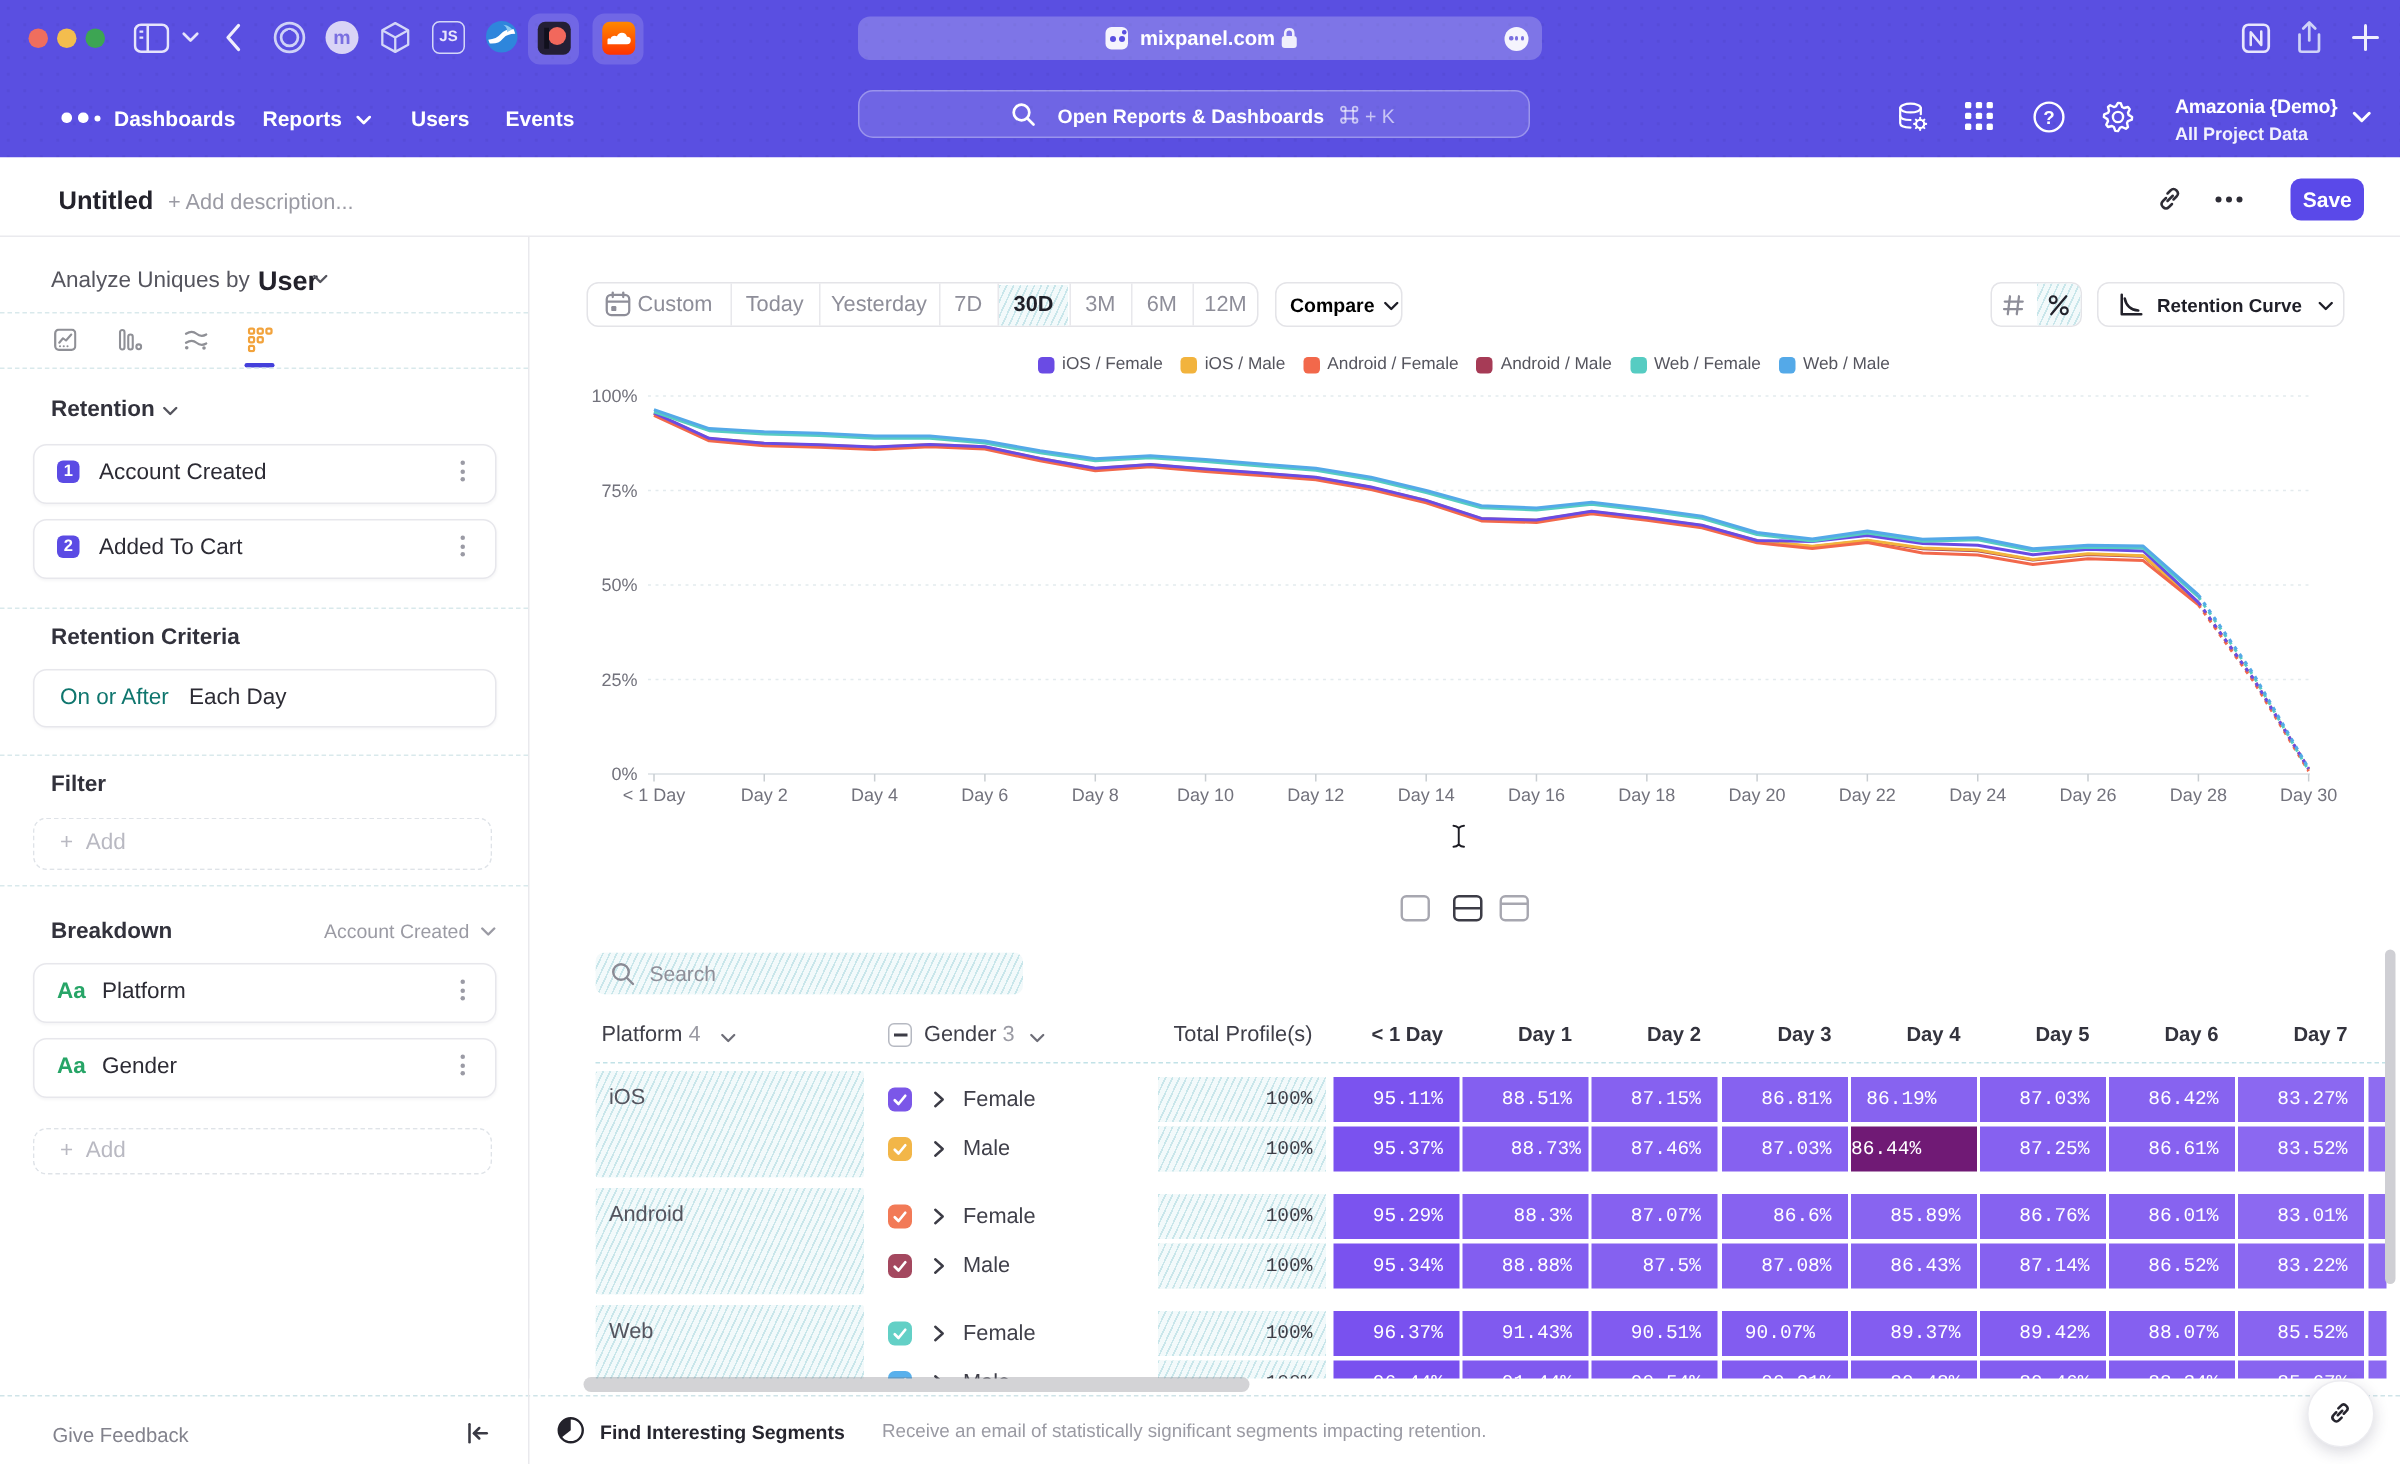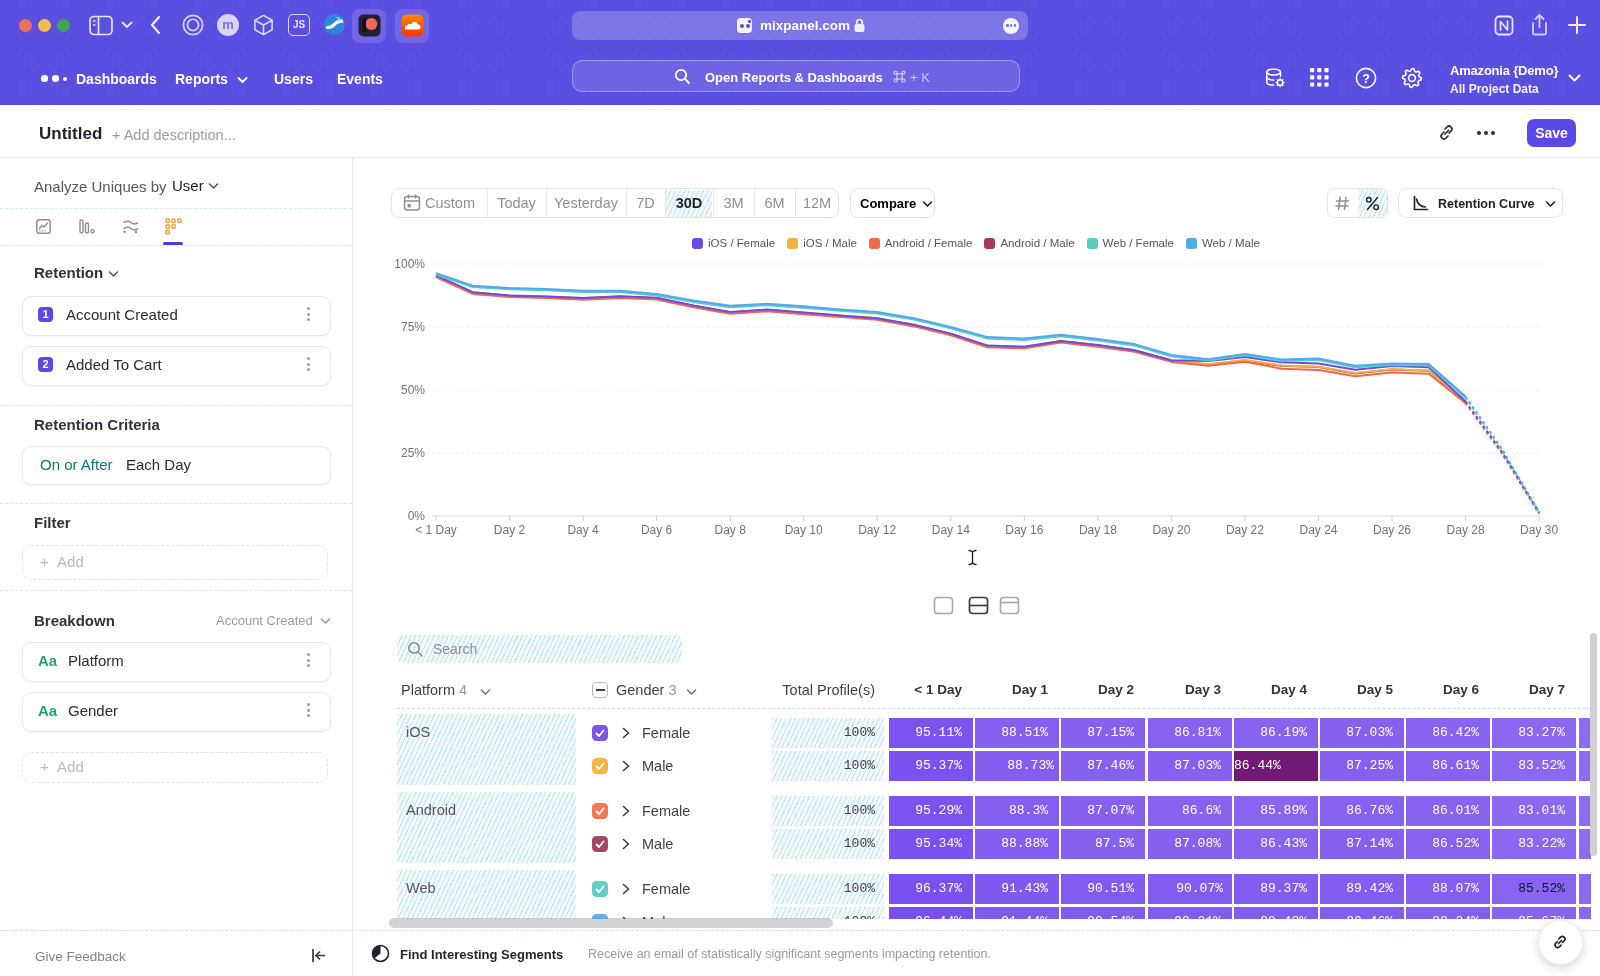--- a/index.html
+++ b/index.html
@@ -160,21 +160,21 @@
     <div class="a" style="left:112px;top:127px;font-size:14.5px;color:#9b9ba4">+ Add description...</div>
     <svg class="a" style="left:1437px;top:123px" width="19" height="19" viewBox="0 0 19 19">
 <path d="M8 11 L11.5 7.5 M7 9 L5 11 Q3 13 5 15 Q7 17 9 15 L11 13 M12 10 L14 8 Q16 6 14 4 Q12 2 10 4 L8 6" fill="none" stroke="#2e2d36" stroke-width="1.7" stroke-linecap="round"></path>
     </svg>
     <div class="a" style="left:1477px;top:131px;width:4px;height:4px;border-radius:50%;background:#2e2d36"></div>
 <div class="a" style="left:1484px;top:131px;width:4px;height:4px;border-radius:50%;background:#2e2d36"></div>
 <div class="a" style="left:1491px;top:131px;width:4px;height:4px;border-radius:50%;background:#2e2d36"></div>
     <div class="a" style="left:1527px;top:119px;width:49px;height:28px;border-radius:7px;background:#5a49e9;color:#fff;font-size:14px;font-weight:600;text-align:center;line-height:28px">Save</div>
     <div class="a" style="left:352px;top:158px;width:1px;height:818px;background:#e9e9ed"></div>
     <div class="a" style="left:34px;top:178px;font-size:15px;color:#55555e">Analyze Uniques by</div>
-    <div class="a" style="left:172px;top:177px;font-size:15px;font-weight:400;color:#23222b">User</div>
+    <div class="a" style="left:172px;top:177px;font-size:18px;font-weight:700;color:#23222b">User</div>
     <svg class="a" style="left:208px;top:183px" width="11" height="7" viewBox="0 0 11 7">
       <polyline points="1.5,1 5.5,5 9.5,1" fill="none" stroke="#55555e" stroke-width="1.6" stroke-linecap="round" stroke-linejoin="round"></polyline>
     </svg>
     <div class="sep" style="top:208px"></div>
     <svg class="a" style="left:36px;top:219px" width="15" height="15" viewBox="0 0 15 15">
 <rect x="0.8" y="0.8" width="13.4" height="13.4" rx="2.5" fill="none" stroke="#8f9096" stroke-width="1.5"></rect>
 <polyline points="3.5,9.5 6,6.5 8,8 11.5,4" fill="none" stroke="#8f9096" stroke-width="1.4" stroke-linecap="round" stroke-linejoin="round"></polyline>
 <g fill="#8f9096">
         <circle cx="4" cy="11.8" r="0.7"></circle>
         <circle cx="6.5" cy="11.8" r="0.7"></circle>
@@ -446,21 +446,21 @@
     <svg class="a" style="left:621px;top:727px" width="10" height="12" viewBox="0 0 10 12">
       <polyline points="2.5,1.5 7.5,6 2.5,10.5" fill="none" stroke="#3c3c46" stroke-width="1.6" stroke-linecap="round" stroke-linejoin="round"></polyline>
     </svg>
     <div class="a" style="left:642px;top:725px;font-size:14.5px;color:#3f3f49">Female</div>
     <div class="a sh" style="left:772px;top:718px;width:112px;height:30px"></div>
     <div class="a mono" style="left:772px;top:725px;width:103px;text-align:right;font-size:13px;color:#3d3d46">100%</div>
     <div class="a mono" style="left:889px;top:718px;width:84px;height:30px;background:rgb(123,83,239);color:#fff;font-size:13px;line-height:30px;text-align:right;padding-right:11px;box-sizing:border-box">95.11%</div>
     <div class="a mono" style="left:975px;top:718px;width:84px;height:30px;background:rgb(132,95,240);color:#fff;font-size:13px;line-height:30px;text-align:right;padding-right:11px;box-sizing:border-box">88.51%</div>
     <div class="a mono" style="left:1061px;top:718px;width:84px;height:30px;background:rgb(134,97,240);color:#fff;font-size:13px;line-height:30px;text-align:right;padding-right:11px;box-sizing:border-box">87.15%</div>
     <div class="a mono" style="left:1148px;top:718px;width:84px;height:30px;background:rgb(134,98,240);color:#fff;font-size:13px;line-height:30px;text-align:right;padding-right:11px;box-sizing:border-box">86.81%</div>
-    <div class="a mono" style="left:1234px;top:718px;width:84px;height:30px;background:rgb(135,99,240);color:#fff;font-size:13px;line-height:30px;text-align:right;padding-right:11px;box-sizing:border-box">86.19%</div>
+    <div class="a mono" style="left:1234px;top:718px;width:84px;height:30px;background:rgb(135,99,240);color:#fff;font-size:13px;line-height:30px;text-align:right;padding-right:27px;box-sizing:border-box">86.19%</div>
     <div class="a mono" style="left:1320px;top:718px;width:84px;height:30px;background:rgb(134,97,240);color:#fff;font-size:13px;line-height:30px;text-align:right;padding-right:11px;box-sizing:border-box">87.03%</div>
     <div class="a mono" style="left:1406px;top:718px;width:84px;height:30px;background:rgb(135,99,240);color:#fff;font-size:13px;line-height:30px;text-align:right;padding-right:11px;box-sizing:border-box">86.42%</div>
     <div class="a mono" style="left:1492px;top:718px;width:84px;height:30px;background:rgb(139,104,241);color:#fff;font-size:13px;line-height:30px;text-align:right;padding-right:11px;box-sizing:border-box">83.27%</div>
     <div class="a" style="left:1579px;top:718px;width:12px;height:30px;background:rgb(142,108,241)"></div>
     <div class="a" style="left:592px;top:758px;width:16px;height:16px;border-radius:4.5px;background:#f2b648;display:flex;align-items:center;justify-content:center">
       <svg width="10" height="9" viewBox="0 0 10 9">
         <polyline points="1.5,4.5 4,7 8.5,1.5" fill="none" stroke="#fff" stroke-width="1.8" stroke-linecap="round" stroke-linejoin="round"></polyline>
       </svg>
     </div>
     <svg class="a" style="left:621px;top:760px" width="10" height="12" viewBox="0 0 10 12">
@@ -525,25 +525,25 @@
     </div>
     <svg class="a" style="left:621px;top:883px" width="10" height="12" viewBox="0 0 10 12">
       <polyline points="2.5,1.5 7.5,6 2.5,10.5" fill="none" stroke="#3c3c46" stroke-width="1.6" stroke-linecap="round" stroke-linejoin="round"></polyline>
     </svg>
     <div class="a" style="left:642px;top:881px;font-size:14.5px;color:#3f3f49">Female</div>
     <div class="a sh" style="left:772px;top:874px;width:112px;height:30px"></div>
     <div class="a mono" style="left:772px;top:881px;width:103px;text-align:right;font-size:13px;color:#3d3d46">100%</div>
     <div class="a mono" style="left:889px;top:874px;width:84px;height:30px;background:rgb(121,81,239);color:#fff;font-size:13px;line-height:30px;text-align:right;padding-right:11px;box-sizing:border-box">96.37%</div>
     <div class="a mono" style="left:975px;top:874px;width:84px;height:30px;background:rgb(128,90,239);color:#fff;font-size:13px;line-height:30px;text-align:right;padding-right:11px;box-sizing:border-box">91.43%</div>
     <div class="a mono" style="left:1061px;top:874px;width:84px;height:30px;background:rgb(129,91,240);color:#fff;font-size:13px;line-height:30px;text-align:right;padding-right:11px;box-sizing:border-box">90.51%</div>
-    <div class="a mono" style="left:1148px;top:874px;width:84px;height:30px;background:rgb(130,92,240);color:#fff;font-size:13px;line-height:30px;text-align:right;padding-right:9px;box-sizing:border-box">90.07%</div>
+    <div class="a mono" style="left:1148px;top:874px;width:84px;height:30px;background:rgb(130,92,240);color:#fff;font-size:13px;line-height:30px;text-align:right;padding-right:22px;box-sizing:border-box">90.07%</div>
     <div class="a mono" style="left:1234px;top:874px;width:84px;height:30px;background:rgb(131,93,240);color:#fff;font-size:13px;line-height:30px;text-align:right;padding-right:11px;box-sizing:border-box">89.37%</div>
     <div class="a mono" style="left:1320px;top:874px;width:84px;height:30px;background:rgb(131,93,240);color:#fff;font-size:13px;line-height:30px;text-align:right;padding-right:11px;box-sizing:border-box">89.42%</div>
     <div class="a mono" style="left:1406px;top:874px;width:84px;height:30px;background:rgb(133,96,240);color:#fff;font-size:13px;line-height:30px;text-align:right;padding-right:11px;box-sizing:border-box">88.07%</div>
-    <div class="a mono" style="left:1492px;top:874px;width:84px;height:30px;background:rgb(136,100,240);color:#0f172a;font-size:13px;line-height:30px;text-align:right;padding-right:11px;box-sizing:border-box">85.52%</div>
+    <div class="a mono" style="left:1492px;top:874px;width:84px;height:30px;background:rgb(136,100,240);color:#ffffff;font-size:13px;line-height:30px;text-align:right;padding-right:11px;box-sizing:border-box">85.52%</div>
     <div class="a" style="left:1579px;top:874px;width:12px;height:30px;background:rgb(139,104,241)"></div>
     <div class="a" style="left:592px;top:914px;width:16px;height:16px;border-radius:4.5px;background:#58b0ec;display:flex;align-items:center;justify-content:center">
       <svg width="10" height="9" viewBox="0 0 10 9">
         <polyline points="1.5,4.5 4,7 8.5,1.5" fill="none" stroke="#fff" stroke-width="1.8" stroke-linecap="round" stroke-linejoin="round"></polyline>
       </svg>
     </div>
     <svg class="a" style="left:621px;top:916px" width="10" height="12" viewBox="0 0 10 12">
       <polyline points="2.5,1.5 7.5,6 2.5,10.5" fill="none" stroke="#3c3c46" stroke-width="1.6" stroke-linecap="round" stroke-linejoin="round"></polyline>
     </svg>
     <div class="a" style="left:642px;top:914px;font-size:14.5px;color:#3f3f49">Male</div>

